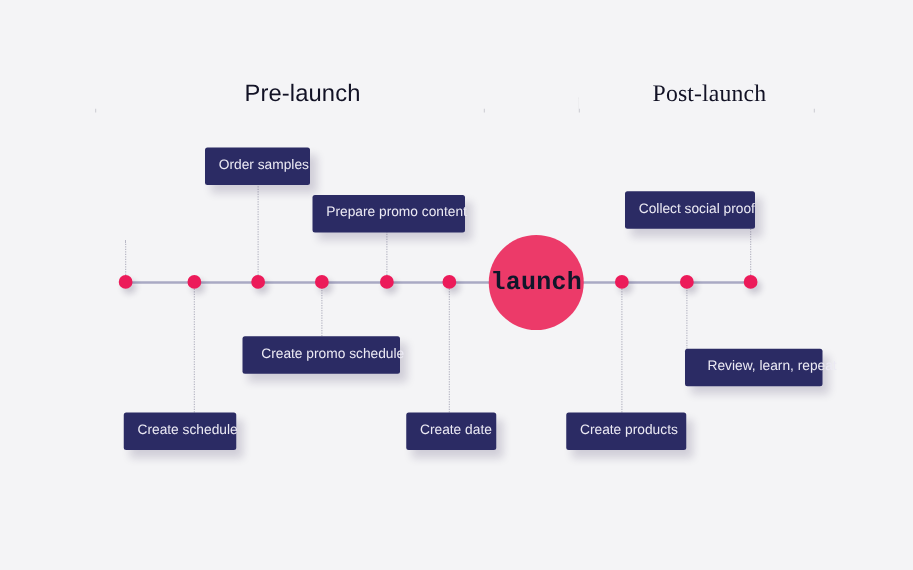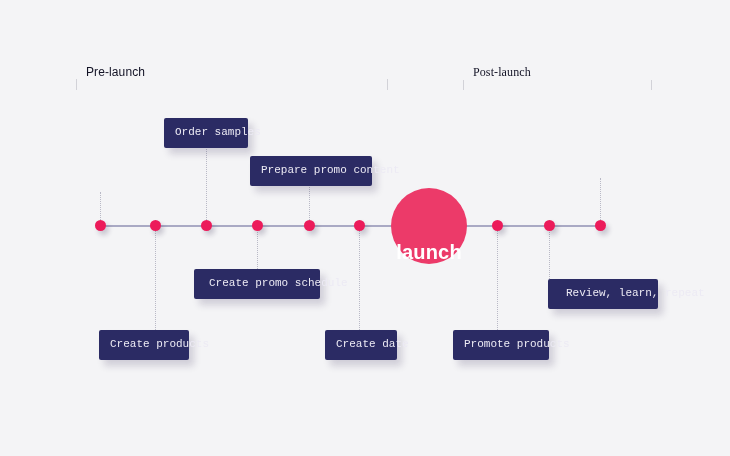--- a/index.html
+++ b/index.html
@@ -24,25 +24,26 @@
   .phase-bracket {
     position: absolute;
     border-top: 1.5px solid #d2d2d8;
     border-left: 1.5px solid #d2d2d8;
     border-right: 1.5px solid #d2d2d8;
     height: 12px;
     box-sizing: border-box;
   }
   .phase-title {
     position: absolute;
-    font-size: 12px;
+    font-size: 19px;
     color: #121225;
     background: #f4f4f6;
     padding: 0 10px;
     white-space: nowrap;
+    text-align: center;
     letter-spacing: 0.1px;
   }
 
   
   .axis-line {
     position: absolute;
     height: 2px;
     background: #a9a9c4;
   }
 
@@ -68,35 +69,35 @@
     position: absolute;
     background: #2b2b64;
     color: #eceaf4;
     font-size: 11px;
     line-height: 1;
     padding: 9px 11px 10px 11px;
     border-radius: 2px;
     white-space: nowrap;
     box-shadow: 5px 6px 7px rgba(35, 25, 70, 0.17);
     box-sizing: border-box;
-    font-family: Liberation Mono, monospace;
   }
 
   
   .launch-circle {
     position: absolute;
     border-radius: 50%;
     background: #ec3a69;
     display: flex;
-    align-items: flex-end;
+    align-items: center;
     justify-content: center;
-    color: #ffffff;
+    color: #0f172a;
     font-size: 20px;
     font-weight: bold;
     letter-spacing: 0.2px;
+    font-family: Liberation Mono, monospace;
   }
 </style>
 </head>
 <body>
 
 <div id="canvas">
 
   <div class="phase-bracket" style="left:76px; top:78px; width:312px;"></div>
   <div class="phase-title" style="left:76px; top:65px; width:312px;">Pre-launch</div>
 
@@ -124,21 +125,22 @@
   <div class="dot" style="left:304px; top:220px;"></div>
   <div class="dot" style="left:354px; top:220px;"></div>
   <div class="dot" style="left:492px; top:220px;"></div>
   <div class="dot" style="left:544px; top:220px;"></div>
   <div class="dot" style="left:595px; top:220px;"></div>
 
   <div class="launch-circle" style="left:391px; top:188px; width:76px; height:76px;">
     <span>launch</span>
   </div>
 
-  <div class="chip" style="left:99px;  top:330px; width:90px;">Create products</div>
+  <div class="chip" style="left:99px;  top:330px; width:90px;">Create schedule</div>
   <div class="chip" style="left:164px; top:118px; width:84px;">Order samples</div>
   <div class="chip" style="left:194px; top:269px; width:126px;padding-left:15px;">Create promo schedule</div>
   <div class="chip" style="left:250px; top:156px; width:122px;">Prepare promo content</div>
   <div class="chip" style="left:325px; top:330px; width:72px;">Create date</div>
-  <div class="chip" style="left:453px; top:330px; width:96px;">Promote products</div>
+  <div class="chip" style="left:453px; top:330px; width:96px;">Create products</div>
   <div class="chip" style="left:548px; top:279px; width:110px;padding-left:18px;">Review, learn, repeat</div>
+  <div class="chip" style="left:500px; top:153px; width:104px;">Collect social proof</div>
 
 </div>
 
 </body></html>

